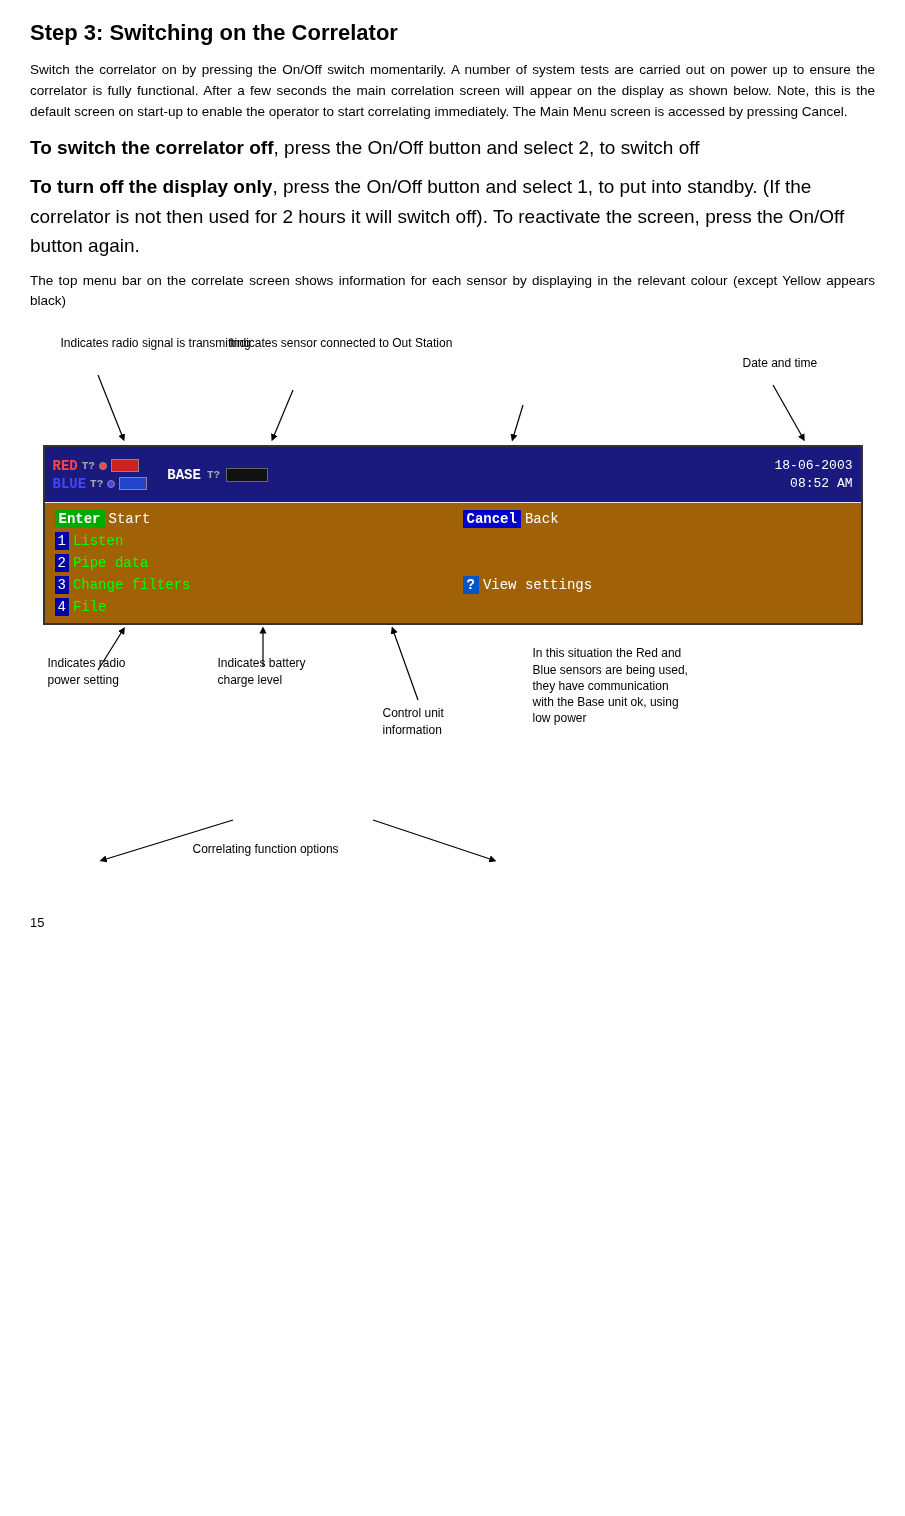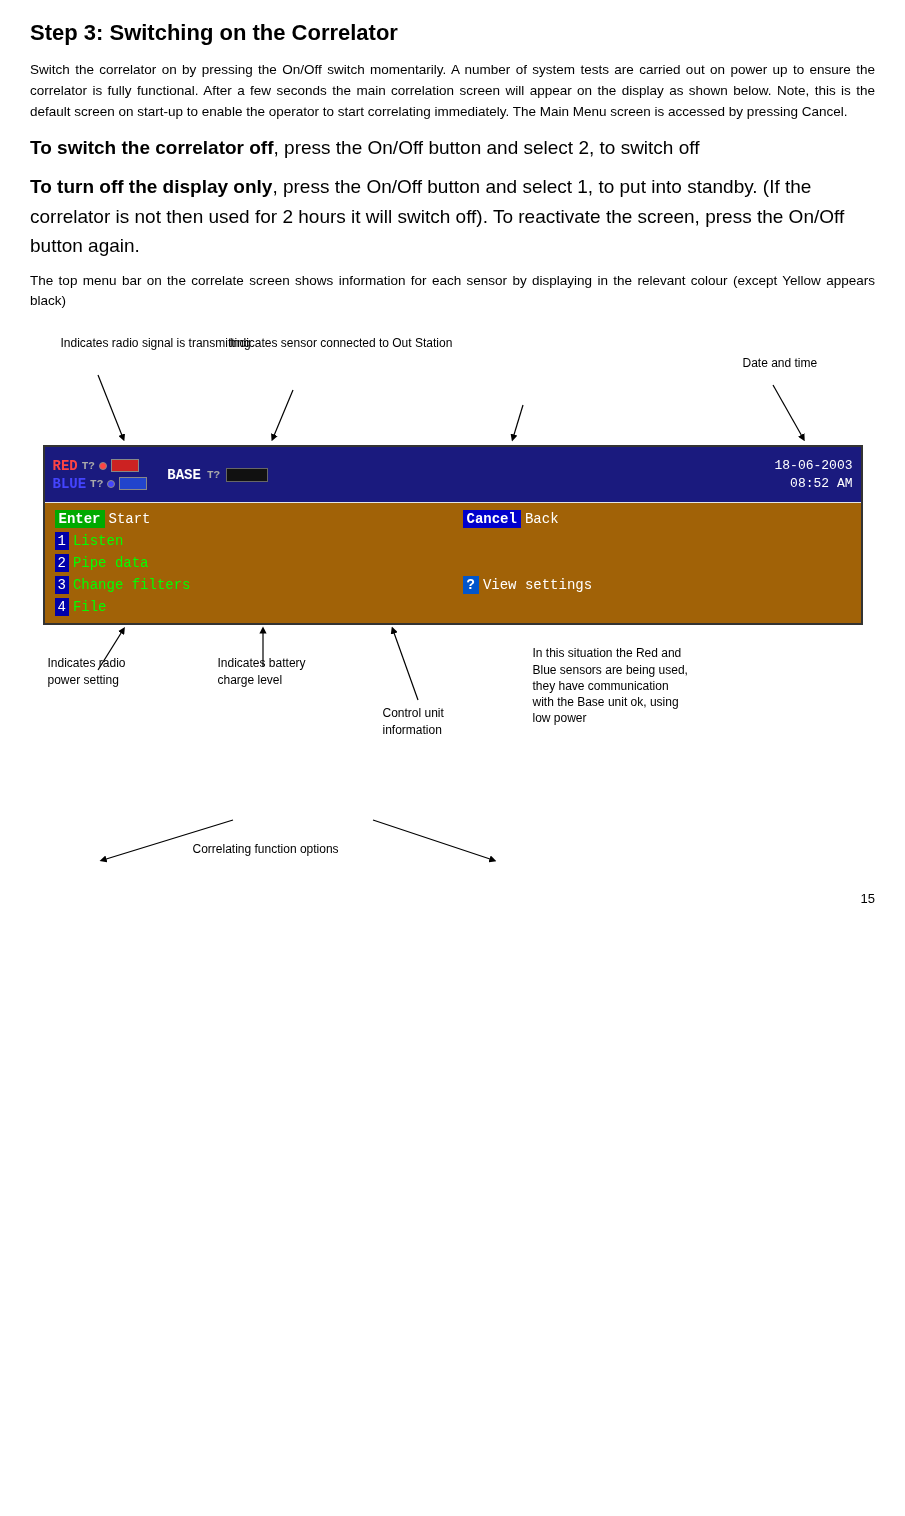--- a/index.html
+++ b/index.html
@@ -133,22 +133,22 @@
     }
 
     
     .lbl {
       position: absolute;
       font-size: 12px;
       line-height: 1.35;
     }
 
     .page-number {
-      text-align: right;
-      margin-top: 16px;
+      text-align: left;
+      margin-top: 40px;
       font-size: 13px;
     }
   </style>
 </head>
 <body>
 
 <h1>Step 3:  Switching on the Correlator</h1>
 
 <p class="body-text">Switch the correlator on by pressing the On/Off switch momentarily.  A number of system tests are carried out on power up to ensure the correlator is fully functional.  After a few seconds the main correlation screen will appear on the display as shown below.  Note, this is the default screen on start-up to enable the operator to start correlating immediately.  The Main Menu screen is accessed by pressing Cancel.</p>
 

